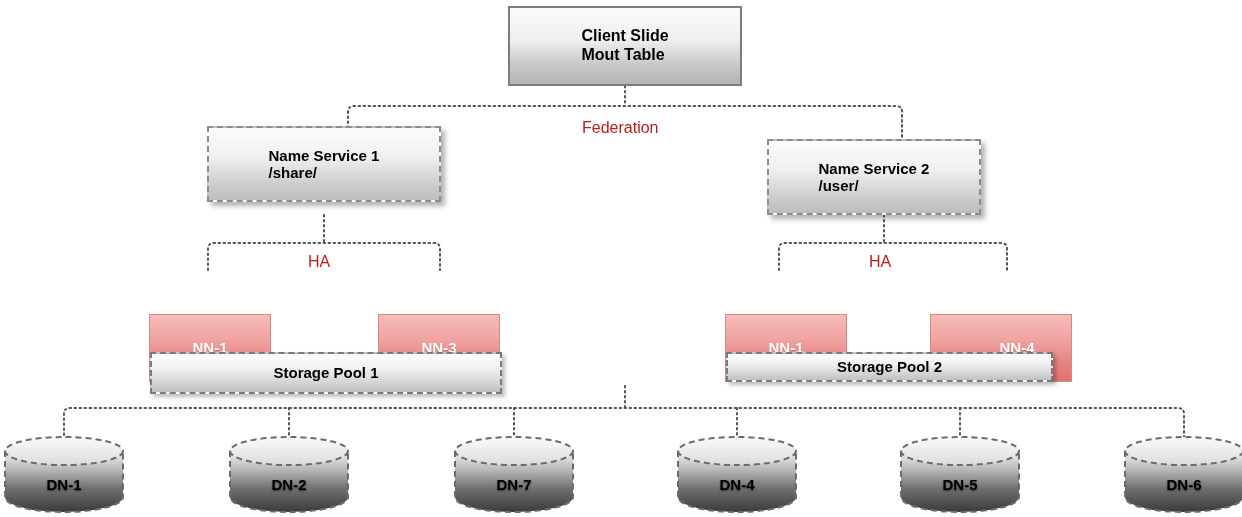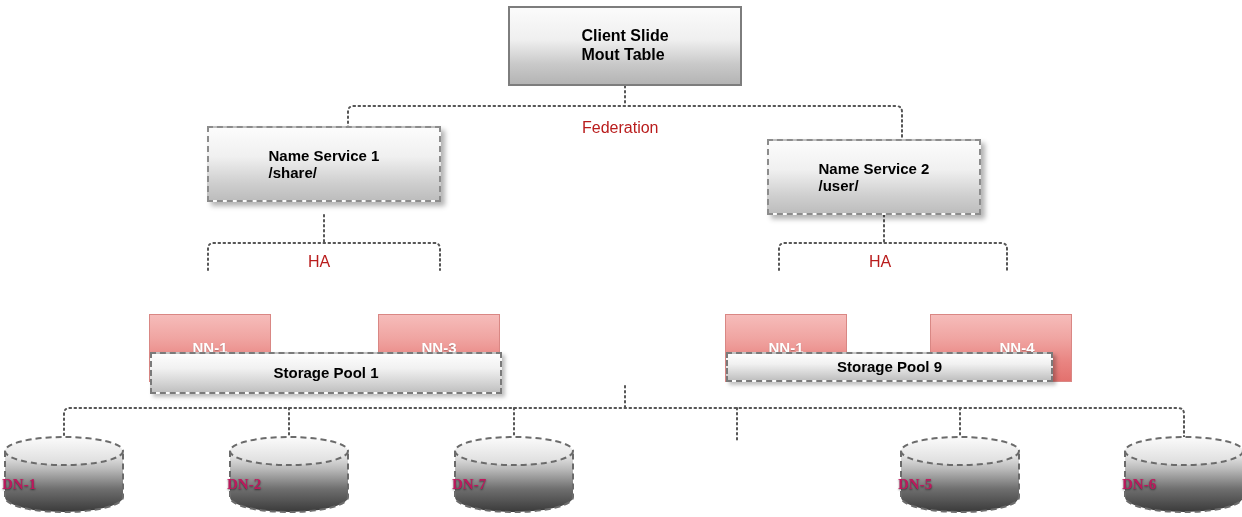--- a/index.html
+++ b/index.html
@@ -88,26 +88,26 @@
     position: absolute;
     left: 0;
     top: 0;
     overflow: visible;
   }
   .cyl-label {
     position: absolute;
     left: 0;
     top: 40px;
     width: 124px;
-    color: #be185d;
+    text-align: center;
+    color: #000000;
     font-weight: bold;
     font-size: 15px;
     text-shadow: 0 1px 2px rgba(0,0,0,0.55);
     pointer-events: none;
-    font-family: Liberation Serif, serif;
   }
 
   
   .edge-label {
     position: absolute;
     color: #b91c1c;
     font-size: 16px;
     font-weight: normal;
     white-space: nowrap;
   }
@@ -181,21 +181,21 @@
 
   <div class="node box-namenode" style="left:930px; top:270px; width:142px; height:68px;padding-left:32px;">
     <span>NN-4</span>
   </div>
 
   <div class="node box-pool" style="left:150px; top:352px; width:352px; height:42px;">
     <span>Storage Pool 1</span>
   </div>
 
   <div class="node box-pool" style="left:726px; top:352px; width:327px; height:30px;">
-    <span>Storage Pool 9</span>
+    <span>Storage Pool 2</span>
   </div>
 
   <div class="cylinder" style="left:2px; top:436px;">
     <svg width="124" height="76" viewBox="0 0 124 76" xmlns="http://www.w3.org/2000/svg">
       <defs>
         <linearGradient id="cylGrad1" x1="0" y1="0" x2="0" y2="1">
           <stop offset="0%" stop-color="#f2f2f2"></stop>
           <stop offset="30%" stop-color="#b9b9b9"></stop>
           <stop offset="62%" stop-color="#6f6f6f"></stop>
           <stop offset="100%" stop-color="#3a3a3a"></stop>
@@ -220,20 +220,27 @@
   </div>
 
   <div class="cylinder" style="left:452px; top:436px;">
     <svg width="124" height="76" viewBox="0 0 124 76" xmlns="http://www.w3.org/2000/svg">
       <path d="M 3,15 L 3,61 A 59,15 0 0 0 121,61 L 121,15 Z" fill="url(#cylGrad1)" stroke="#6b6b6b" stroke-width="2" stroke-dasharray="6 4"></path>
       <ellipse cx="62" cy="15" rx="59" ry="14" fill="url(#cylTop1)" stroke="#6b6b6b" stroke-width="2" stroke-dasharray="6 4"></ellipse>
     </svg>
     <div class="cyl-label">DN-7</div>
   </div>
 
+  <div class="cylinder" style="left:675px; top:436px;">
+    <svg width="124" height="76" viewBox="0 0 124 76" xmlns="http://www.w3.org/2000/svg">
+      <path d="M 3,15 L 3,61 A 59,15 0 0 0 121,61 L 121,15 Z" fill="url(#cylGrad1)" stroke="#6b6b6b" stroke-width="2" stroke-dasharray="6 4"></path>
+      <ellipse cx="62" cy="15" rx="59" ry="14" fill="url(#cylTop1)" stroke="#6b6b6b" stroke-width="2" stroke-dasharray="6 4"></ellipse>
+    </svg>
+    <div class="cyl-label">DN-4</div>
+  </div>
 
   <div class="cylinder" style="left:898px; top:436px;">
     <svg width="124" height="76" viewBox="0 0 124 76" xmlns="http://www.w3.org/2000/svg">
       <path d="M 3,15 L 3,61 A 59,15 0 0 0 121,61 L 121,15 Z" fill="url(#cylGrad1)" stroke="#6b6b6b" stroke-width="2" stroke-dasharray="6 4"></path>
       <ellipse cx="62" cy="15" rx="59" ry="14" fill="url(#cylTop1)" stroke="#6b6b6b" stroke-width="2" stroke-dasharray="6 4"></ellipse>
     </svg>
     <div class="cyl-label">DN-5</div>
   </div>
 
   <div class="cylinder" style="left:1122px; top:436px;">

